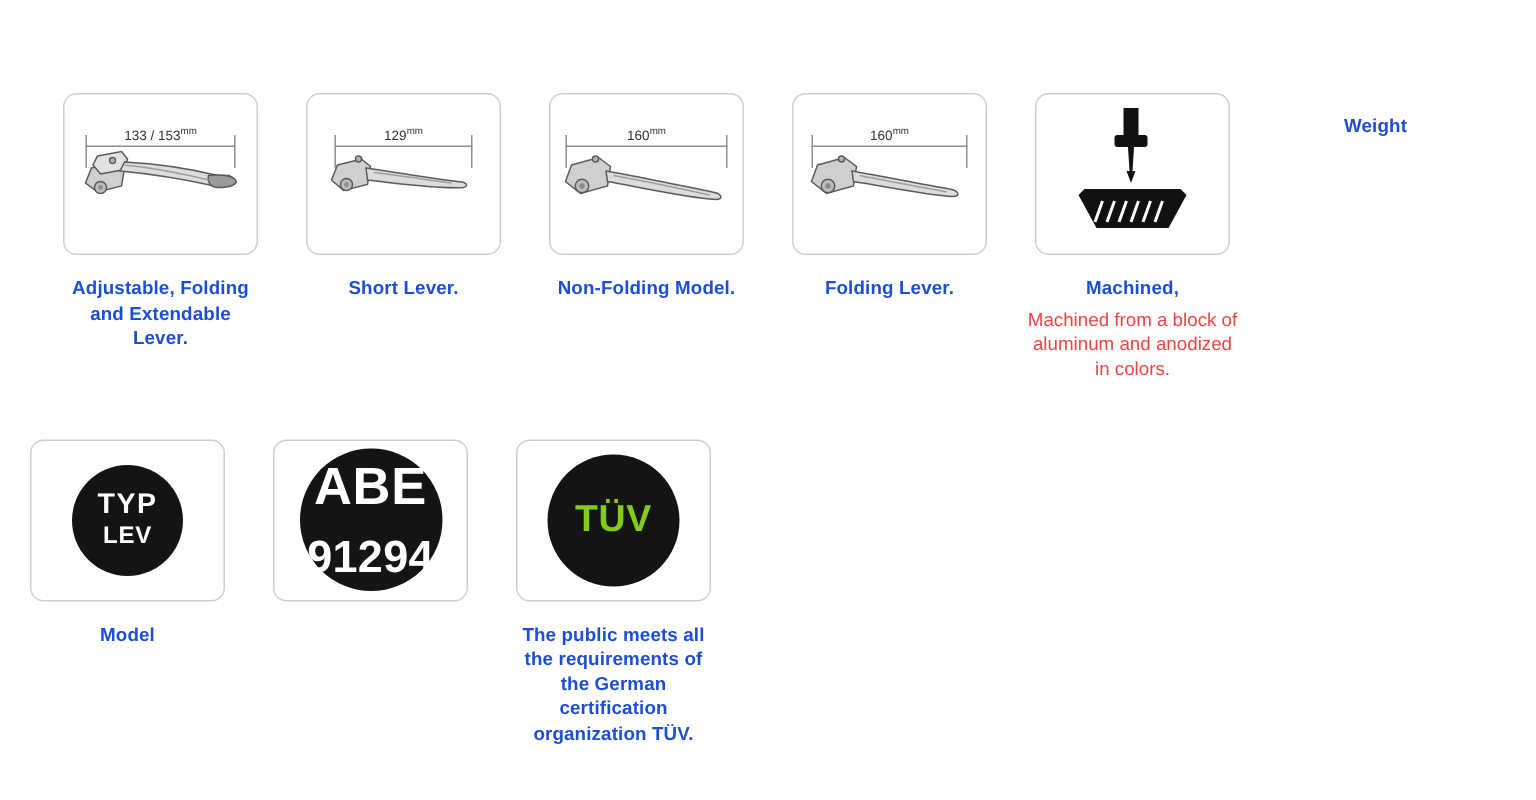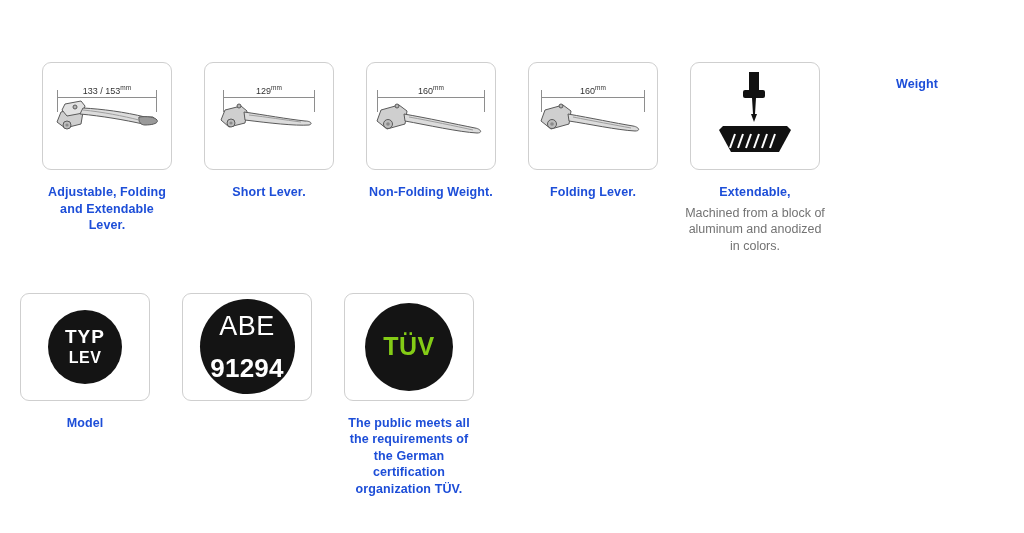--- a/index.html
+++ b/index.html
@@ -67,21 +67,21 @@
     color: #1d4ed8;
     letter-spacing: .1px;
   }
 
   .subcaption {
     margin-top: 4px;
     font-size: 12.5px;
     font-weight: normal;
     line-height: 1.33;
     text-align: center;
-    color: #737373;
+    color: #ef4444;
     width: 140px;
   }
 
   
   .lever-wrap {
     width: 120px;
     height: 96px;
     position: relative;
   }
   .dim {
@@ -131,22 +131,22 @@
     height: 95px;
     border-radius: 50%;
     background: #141414;
     color: #ffffff;
     display: flex;
     flex-direction: column;
     align-items: center;
     justify-content: center;
     line-height: 1;
   }
-  .badge-abe .abe { font-size: 27px; font-weight: normal; letter-spacing: .5px; }
-  .badge-abe .num { font-size: 26px; font-weight: bold; margin-top: 15px; letter-spacing: .2px; }
+  .badge-abe .abe { font-size: 35px; font-weight: bold; letter-spacing: .5px; }
+  .badge-abe .num { font-size: 30px; font-weight: bold; margin-top: 15px; letter-spacing: .2px; }
 
   .badge-tuv {
     width: 88px;
     height: 88px;
     border-radius: 50%;
     background: #141414;
     color: #84cc16;
     display: flex;
     align-items: center;
     justify-content: center;
@@ -230,21 +230,21 @@
               <path d="M10 12 L28 7 L36 13 L34 26 L16 31 L6 23 Z" fill="#cfcfcf"></path>
               <circle cx="17" cy="26" r="4.5" fill="#bdbdbd"></circle>
               <circle cx="17" cy="26" r="1.8" fill="#8a8a8a" stroke="none"></circle>
               <path d="M33 16 C56 20, 84 26, 104 30 C110 31, 112 35, 106 35 C88 34, 56 27, 34 23 Z" fill="#dcdcdc"></path>
               <path d="M38 19 C60 23, 84 28, 102 32" fill="none" stroke="#9e9e9e"></path>
               <circle cx="26" cy="8" r="2" fill="#b5b5b5"></circle>
             </g>
           </svg>
         </div>
       </div>
-      <div class="caption">Non-Folding Weight.</div>
+      <div class="caption">Non-Folding Model.</div>
     </div>
 
     <div class="cell">
       <div class="card">
         <div class="lever-wrap">
           <div class="dim"><span>160</span><span class="unit">mm</span></div>
           <div class="dimline" style="left:8px;right:8px;"></div>
           <div class="dimtick" style="left:8px;"></div>
           <div class="dimtick" style="left:111px;"></div>
           <svg class="svg-lever" width="120" height="56" viewBox="0 0 120 56">
@@ -274,21 +274,21 @@
             <line x1="32" y1="66" x2="27" y2="80"></line>
             <line x1="40" y1="66" x2="35" y2="80"></line>
             <line x1="48" y1="66" x2="43" y2="80"></line>
             <line x1="56" y1="66" x2="51" y2="80"></line>
             <line x1="64" y1="66" x2="59" y2="80"></line>
             <line x1="72" y1="66" x2="67" y2="80"></line>
           </g>
           <path d="M16 62 L88 62 L84 58 L20 58 Z" fill="#111"></path>
         </svg>
       </div>
-      <div class="caption">Extendable,</div>
+      <div class="caption">Machined,</div>
       <div class="subcaption">Machined from a block of aluminum and anodized in colors.</div>
     </div>
 
     <div class="cell">
       <div class="caption">Weight</div>
     </div>
 
   </div>
 
   <div class="row row-2">

